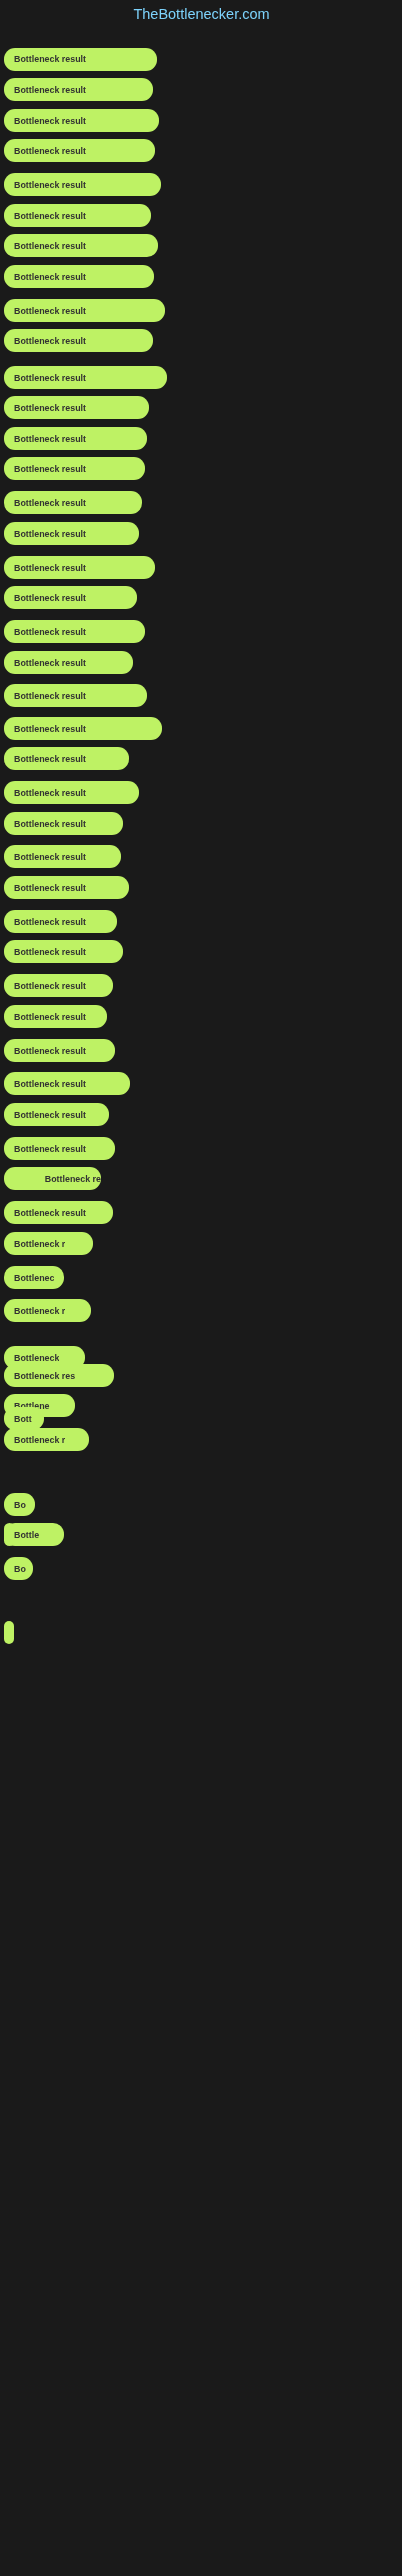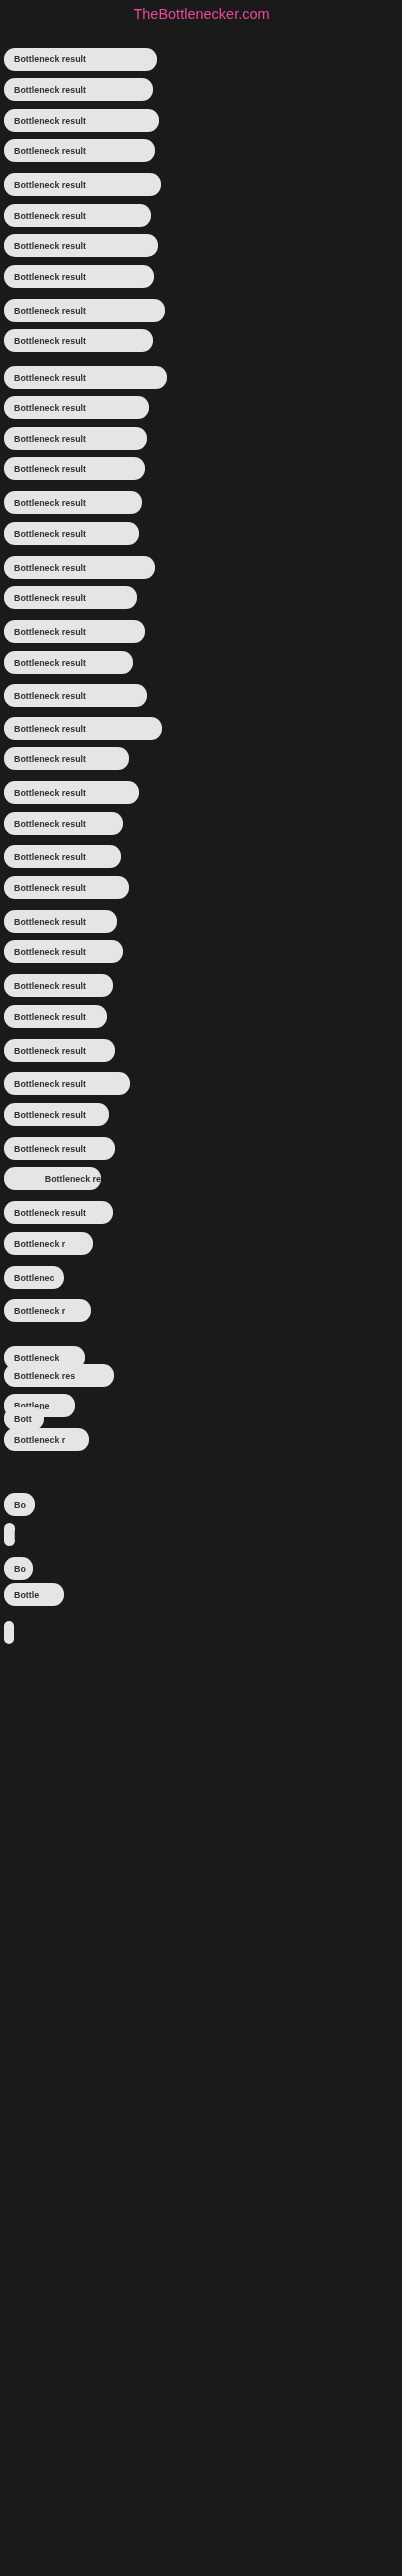--- a/index.html
+++ b/index.html
@@ -11,38 +11,38 @@
     body {
       width: 403px;
       min-height: 2576px;
       background-color: #1a1a1a;
       font-family: Arial, sans-serif;
       position: relative;
     }
 
     .site-title {
       text-align: center;
-      color: #ec4899;
+      color: #7dd3fc;
       font-size: 14.5px;
       padding: 6.4px 0 8px 0;
       font-weight: normal;
     }
 
     .chart-area {
       position: relative;
       width: 403px;
       height: 2536px;
       background-color: #1a1a1a;
     }
 
     .bar-item {
       position: absolute;
       left: 4px;
       height: 22.5px;
-      background-color: #e5e5e5;
+      background-color: #bef264;
       display: flex;
       align-items: center;
       padding-left: 10px;
       border-radius: 11px;
     }
 
     .bar-item span {
       color: #333;
       font-size: 8.9px;
       font-weight: bold;
@@ -193,20 +193,20 @@
     </div>
     <div class="bar-item" style="top: 1463px; width: 31px;">
       <span>Bo</span>
     </div>
     <div class="bar-item" style="top: 1493px; width: 11.3px;">
       <span>|</span>
     </div>
     <div class="bar-item" style="top: 1527px; width: 29px;">
       <span>Bo</span>
     </div>
-    <div class="bar-item" style="top: 1553px; width: 60px; align-items: center;">
+    <div class="bar-item" style="top: 1493px; width: 60px; align-items: center;">
       <span>Bottle</span>
     </div>
     <div class="bar-item" style="top: 1591px; width: 9.7px;">
       <span>|</span>
     </div>
   </div>
 
 
 </body></html>

